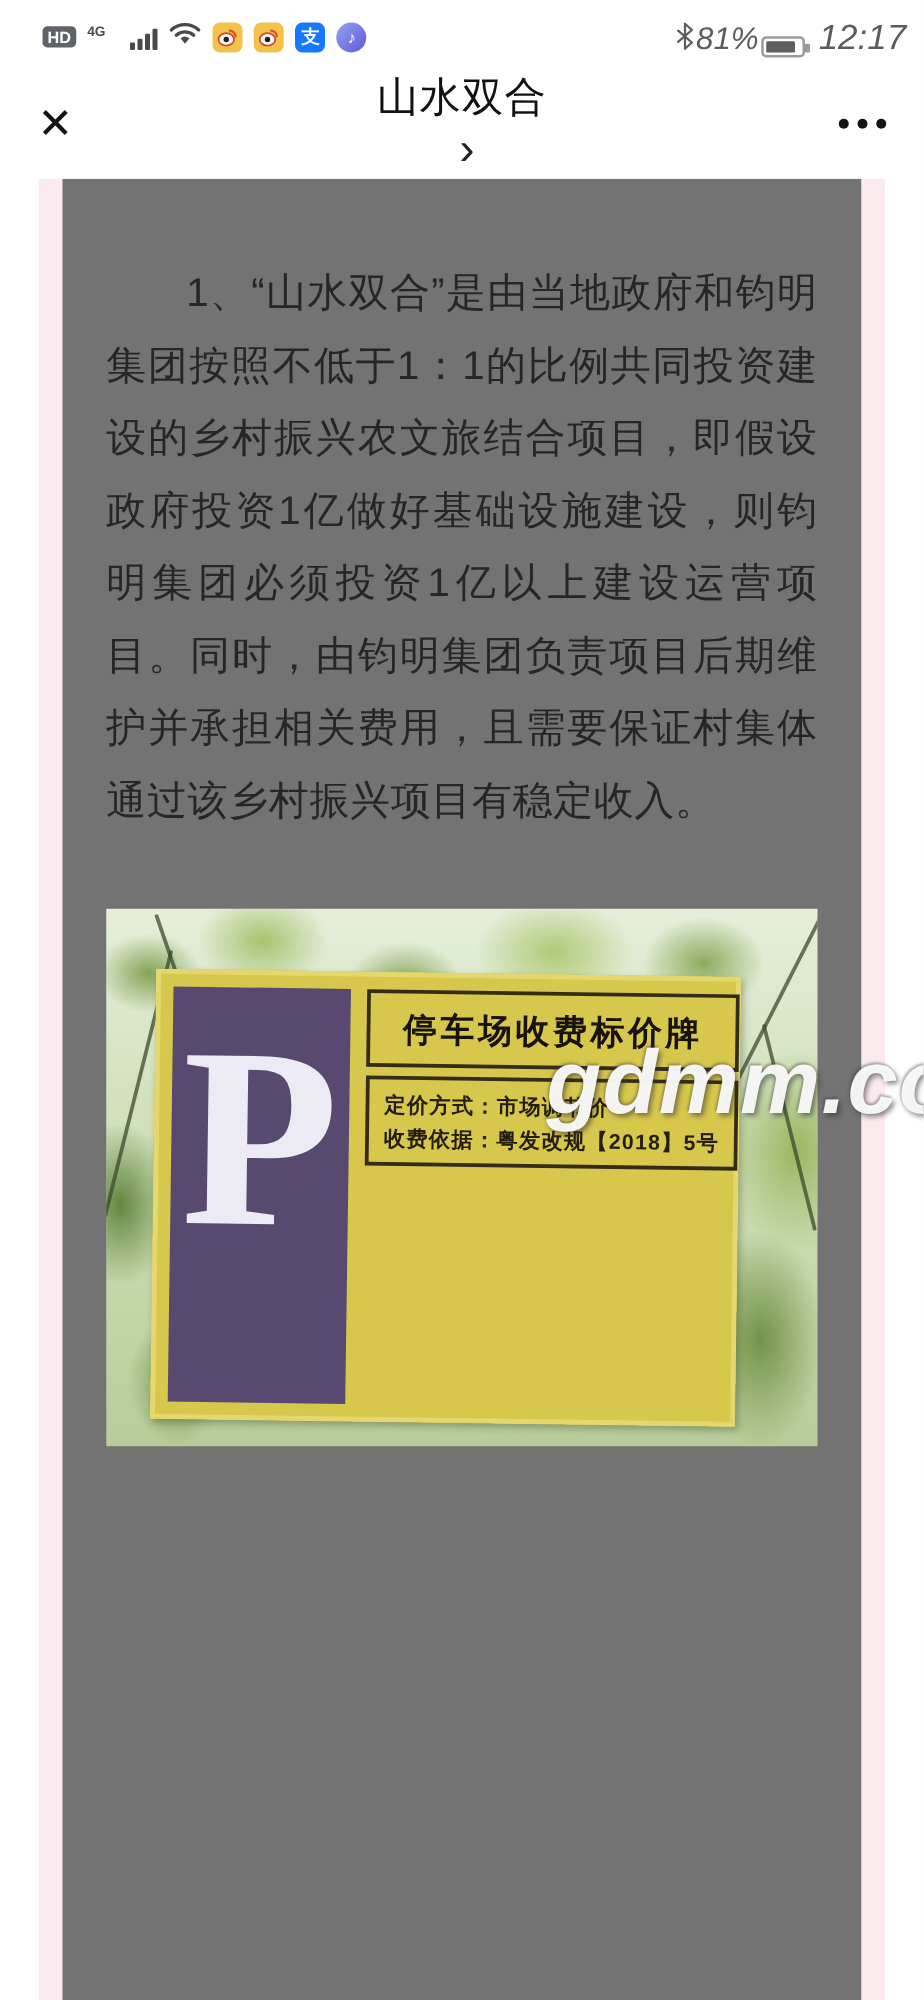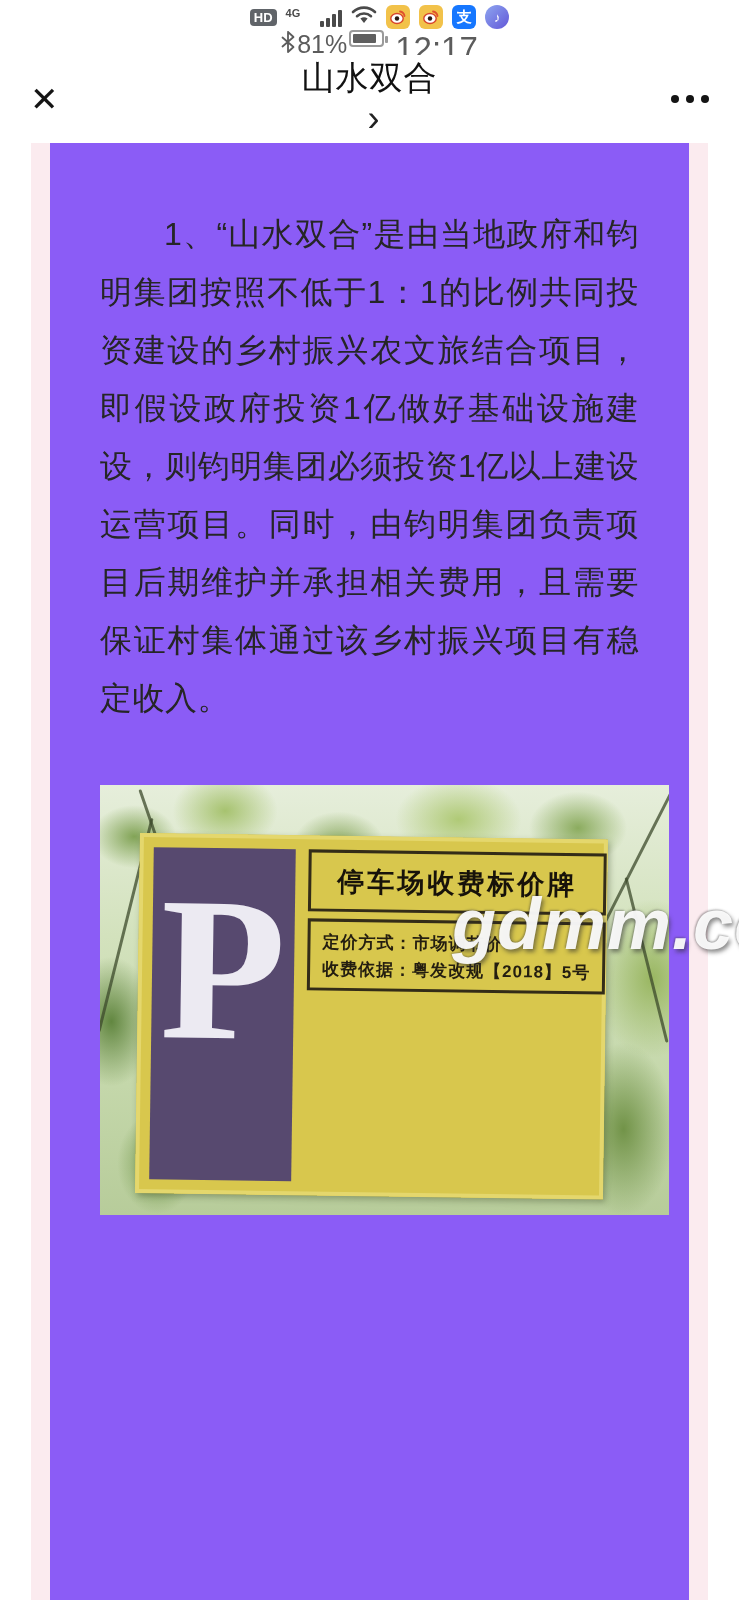--- a/index.html
+++ b/index.html
@@ -1,49 +1,49 @@
 <!DOCTYPE html>
 <html><head>
 <meta charset="utf-8">
 <style>
   * { margin:0; padding:0; box-sizing:border-box; }
   html,body { width:739px; height:1600px; background:#fff; font-family:"Liberation Sans", sans-serif; }
   .screen { position:relative; width:739px; height:1600px; overflow:hidden; background:#fff; }
 
   
-  .status-bar { height:55px; display:flex; align-items:center; justify-content:space-between; padding:4px 14px 0 34px;flex-direction:column; }
+  .status-bar { height:55px; display:flex; align-items:center; justify-content:space-between; padding:4px 14px 0 34px; }
   .sb-left { display:flex; align-items:center; gap:9px; }
-  .sb-right { display:flex; align-items:flex-start; gap:2px; }
+  .sb-right { display:flex; align-items:flex-end; gap:2px;font-style:italic; }
   .hd-badge { background:#606469; color:#fff; font-size:13px; font-weight:700; padding:2px 4px; border-radius:4px; line-height:1; }
   .net { display:flex; align-items:flex-end; gap:20px; }
   .net-label { font-size:11px; font-weight:700; color:#4a4a4a; margin-bottom:8px; }
   .bars { display:flex; align-items:flex-end; gap:2px; }
   .bars i { display:block; width:4px; background:#4a4a4a; border-radius:1px; }
   .b1{height:6px}.b2{height:9px}.b3{height:13px}.b4{height:17px}
   .badge { width:24px; height:24px; border-radius:6px; display:flex; align-items:center; justify-content:center; }
   .weibo { background:#f2c24a; }
   .alipay { background:#1677ff; color:#fff; font-size:15px; font-weight:700; }
   .music { width:24px; height:24px; border-radius:50%; background:linear-gradient(135deg,#8ea6f0,#6257d8); color:#fff; font-size:13px; display:flex; align-items:center; justify-content:center; }
   .sb-text { font-size:25px; color:#5c5c5c; }
-  .time { font-size:33px; color:#5c5c5c; margin-left:4px; }
+  .time { font-size:28px; color:#5c5c5c; margin-left:4px; }
   .battery { position:relative; width:35px; height:17px; border:2px solid #9a9a9a; border-radius:4px; margin-right:5px; }
   .battery .fill { position:absolute; left:2px; top:2px; bottom:2px; width:23px; background:#5f5f5f; border-radius:1px; }
   .battery .nub { position:absolute; right:-6px; top:4px; width:3.5px; height:7px; background:#9a9a9a; border-radius:1px; }
 
   
   .nav-bar { position:relative; height:88px; display:flex; align-items:center; justify-content:space-between; padding:0 30px; background:#fff; }
   .close-btn { font-size:34px; color:#141414; font-weight:300; line-height:1; cursor:pointer; }
   .nav-title { position:absolute; left:50%; transform:translateX(-50%); display:flex; align-items:center; font-size:33px; color:#111; font-weight:500; letter-spacing:1px;flex-direction:column; }
   .nav-chevron { font-size:36px; font-weight:300; margin-left:9px; color:#222; transform:translateY(-3px); }
   .more-btn { display:flex; gap:7px; cursor:pointer; padding:6px 0; }
   .more-btn i { width:8px; height:8px; border-radius:50%; background:#141414; }
 
   
   .article-outer { height:1457px; margin:0 31px; background:#fbebef; }
-  .article-card { height:100%; margin:0 19px; background:#8b5cf6; padding:62px 50px 0; }
+  .article-card { height:100%; margin:0 19px; background:#737373; padding:62px 35px 0; }
   .article-card p { font-size:32px; line-height:58px; color:#262626; text-align:justify; text-indent:64px; margin-bottom:58px; letter-spacing:0.5px; }
 
   
   .photo-wrap { position:relative; width:569px; margin-top:18px; }
   .photo { position:relative; width:569px; height:430px; overflow:hidden;
     background:
       radial-gradient(60px 45px at 6% 12%, rgba(125,160,80,.95), transparent 70%),
       radial-gradient(75px 55px at 22% 6%, rgba(160,190,100,.9), transparent 70%),
       radial-gradient(65px 48px at 42% 14%, rgba(120,155,72,.85), transparent 70%),
       radial-gradient(90px 60px at 63% 8%, rgba(170,198,108,.9), transparent 70%),

